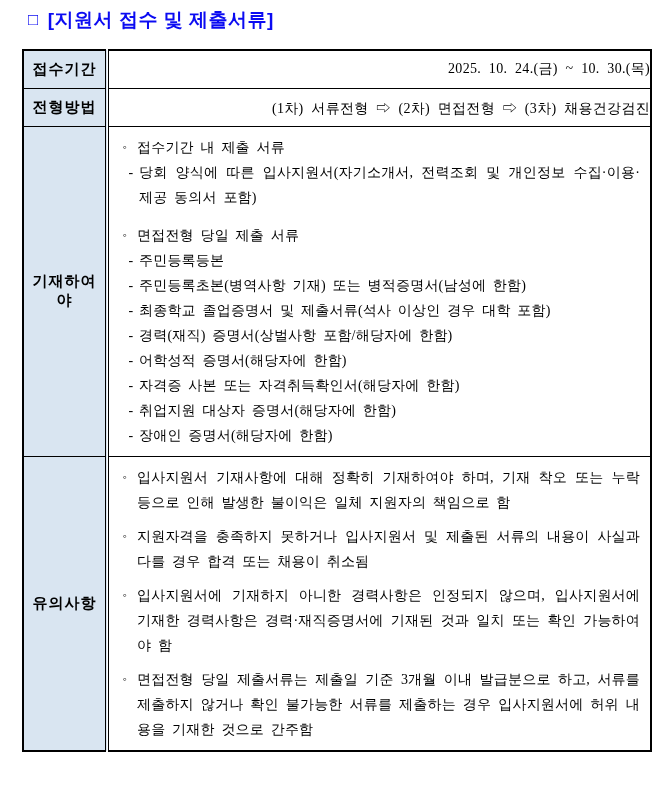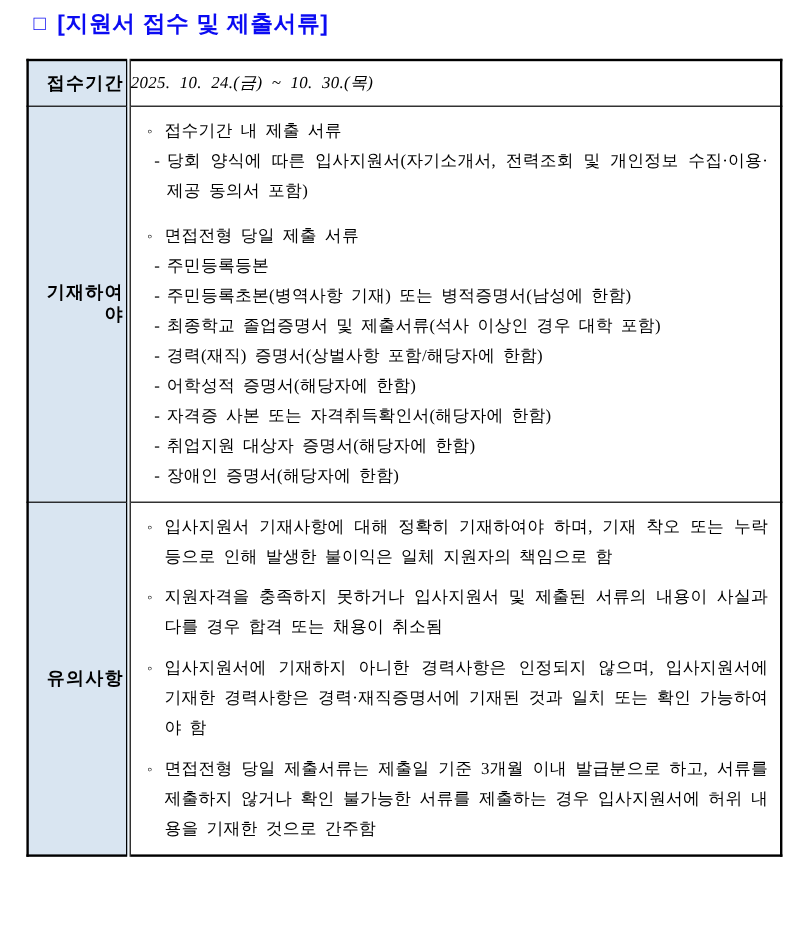--- a/index.html
+++ b/index.html
@@ -45,33 +45,32 @@
     border: 2px solid var(--border);
     table-layout: fixed;
   }
   .tbl th, .tbl td { border: 1px solid var(--border); vertical-align: middle; }
   .tbl th.lbl {
     width: 84px;
     background: var(--label-bg);
     font-weight: 700;
     font-size: 15px;
     letter-spacing: 1px;
-    text-align: right;
+    text-align: center;
     border-right: 4px double var(--border);
     padding: 0 2px;
     margin-left: 47px;
   }
   .tbl td.val { font-size: 14px; }
   tr.info-row { height: 38px; }
   td.center {
-    text-align: left;
+    text-align: right;
     font-size: 14.5px;
     word-spacing: 4px;
     letter-spacing: 0.3px;
-    font-style: italic;
   }
 
   
   td.listcell { padding: 8px 10px 8px 4px; vertical-align: top; }
   .li { display: flex; line-height: 25px; font-size: 14px; letter-spacing: 0.2px; word-spacing: 3px; }
   .li .marker { flex: none; text-align: center; }
   .li .txt { flex: 1 1 auto; text-align: justify; }
   .sec .marker { width: 24px; font-size: 12px; }
   .sec { margin-top: 13px; }
   .sec:first-child { margin-top: 0; }
@@ -89,20 +88,24 @@
   <div class="title">
     <span class="title-box">□</span>
     <span class="title-text">[지원서 접수 및 제출서류]</span>
   </div>
 
   <table class="tbl">
     <tbody>
       <tr class="info-row">
         <th class="lbl">접수기간</th>
         <td class="val center">2025. 10. 24.(금) ~ 10. 30.(목)</td>
+      </tr>
+      <tr class="info-row">
+        <th class="lbl">전형방법</th>
+        <td class="val center">(1차) 서류전형 ⇨ (2차) 면접전형 ⇨ (3차) 채용건강검진</td>
       </tr>
 
       <tr>
         <th class="lbl">기재하여야</th>
         <td class="val listcell">
 
           <div class="li sec">
             <span class="marker">◦</span>
             <span class="txt">접수기간 내 제출 서류</span>
           </div>

